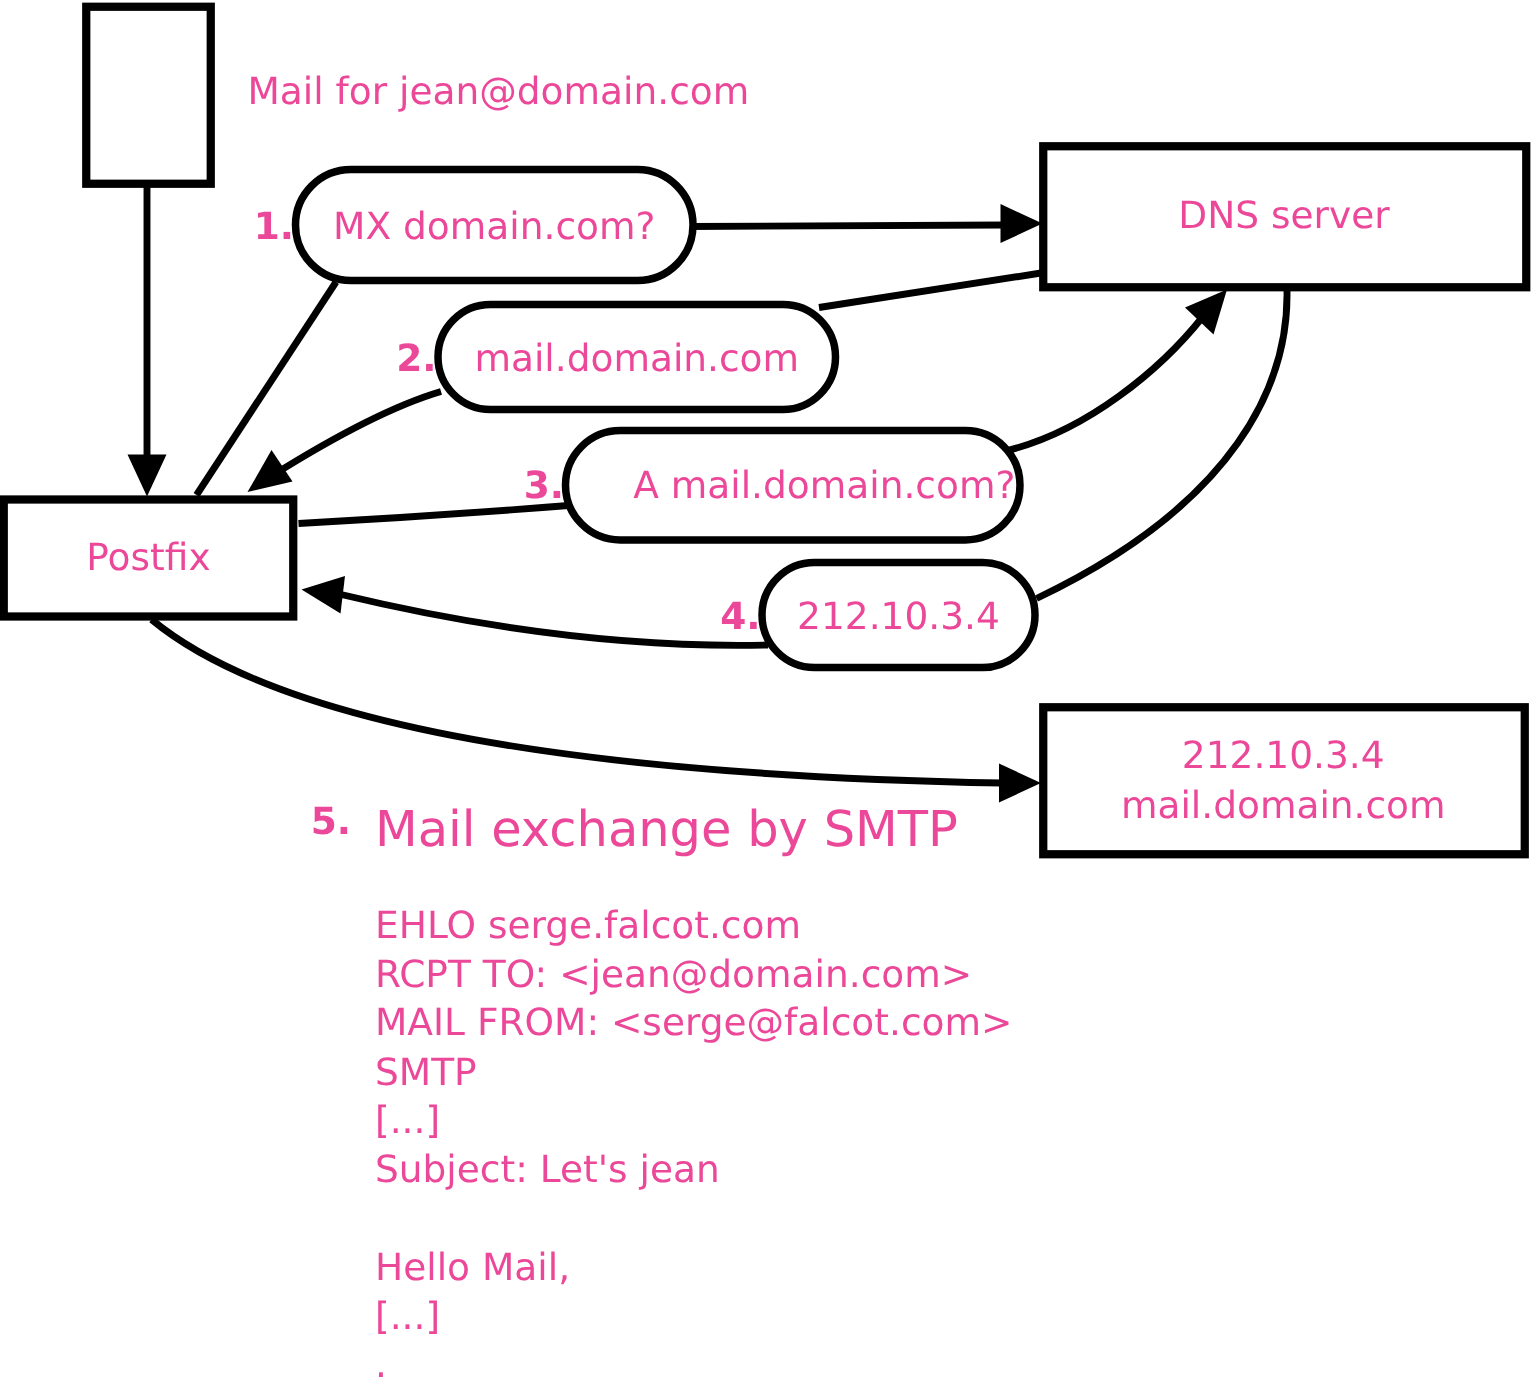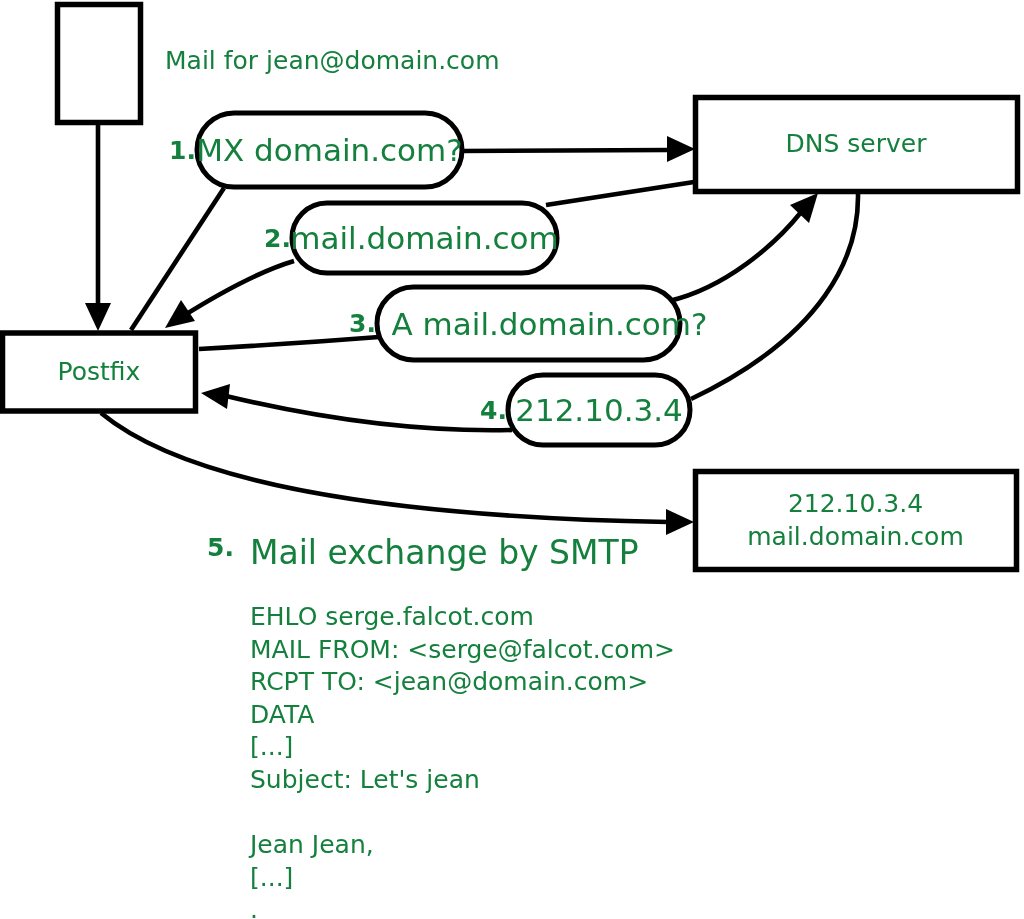--- a/index.html
+++ b/index.html
@@ -1,32 +1,32 @@
 <!DOCTYPE html>
 <html><head>
 <meta charset="utf-8">
 <style>
   html,body{margin:0;padding:0;background:#ffffff;}
   #stage{
     position:relative;
     width:1024px;height:919px;
     background:#ffffff;
     font-family:"DejaVu Sans","Liberation Sans",sans-serif;
-    color:#15803d;
+    color:#ec4899;
     overflow:hidden;
   }
   #wires{position:absolute;left:0;top:0;width:1024px;height:919px;}
   .lbl{position:absolute;white-space:pre;}
   .node-label{
     position:absolute;display:flex;align-items:center;justify-content:center;
     font-size:25px;line-height:1.2;text-align:center;
   }
   .pill-label{
     position:absolute;display:flex;align-items:center;justify-content:center;
-    font-size:31px;white-space:pre;
+    font-size:25px;white-space:pre;
   }
   .step-num{
     position:absolute;font-weight:bold;font-size:25px;
     display:flex;align-items:center;justify-content:flex-end;
     width:60px;height:30px;white-space:pre;
   }
   .title-text{font-size:25px;}
   .step5-label{font-size:33px;}
   .two-line{flex-direction:column;}
   .two-line .ln{height:33px;display:flex;align-items:center;justify-content:center;}
@@ -92,24 +92,24 @@
 
   <div class="pill-label" style="left:197px;top:113px;width:265px;height:74px;">MX domain.com?</div>
   <div class="pill-label" style="left:292px;top:203px;width:265px;height:70px;">mail.domain.com</div>
   <div class="pill-label" style="left:398px;top:287px;width:303px;height:73px;">A mail.domain.com?</div>
   <div class="pill-label" style="left:508px;top:375px;width:182px;height:70px;">212.10.3.4</div>
 
   <div class="lbl step5-label" style="left:250px;top:533px;">Mail exchange by SMTP</div>
 
   <div id="smtp">
     <div class="smtp-line">EHLO serge.falcot.com</div>
+    <div class="smtp-line">RCPT TO: &lt;jean@domain.com&gt;</div>
     <div class="smtp-line">MAIL FROM: &lt;serge@falcot.com&gt;</div>
-    <div class="smtp-line">RCPT TO: &lt;jean@domain.com&gt;</div>
-    <div class="smtp-line">DATA</div>
+    <div class="smtp-line">SMTP</div>
     <div class="smtp-line">[...]</div>
     <div class="smtp-line">Subject: Let's jean</div>
     <div class="smtp-line"></div>
-    <div class="smtp-line">Jean Jean,</div>
+    <div class="smtp-line">Hello Mail,</div>
     <div class="smtp-line">[...]</div>
     <div class="smtp-line">.</div>
   </div>
 
 </div>
 
 </body></html>

